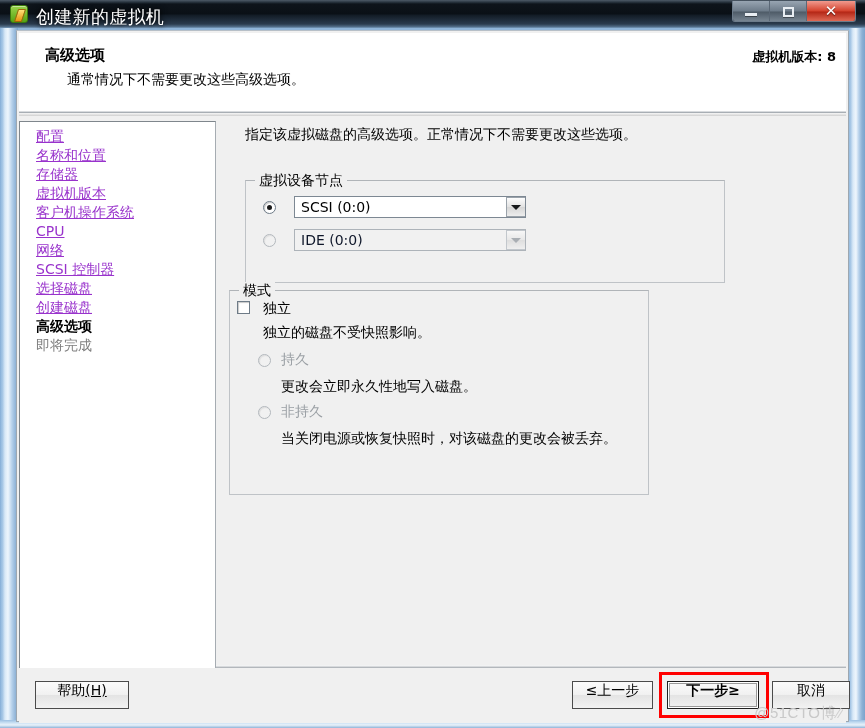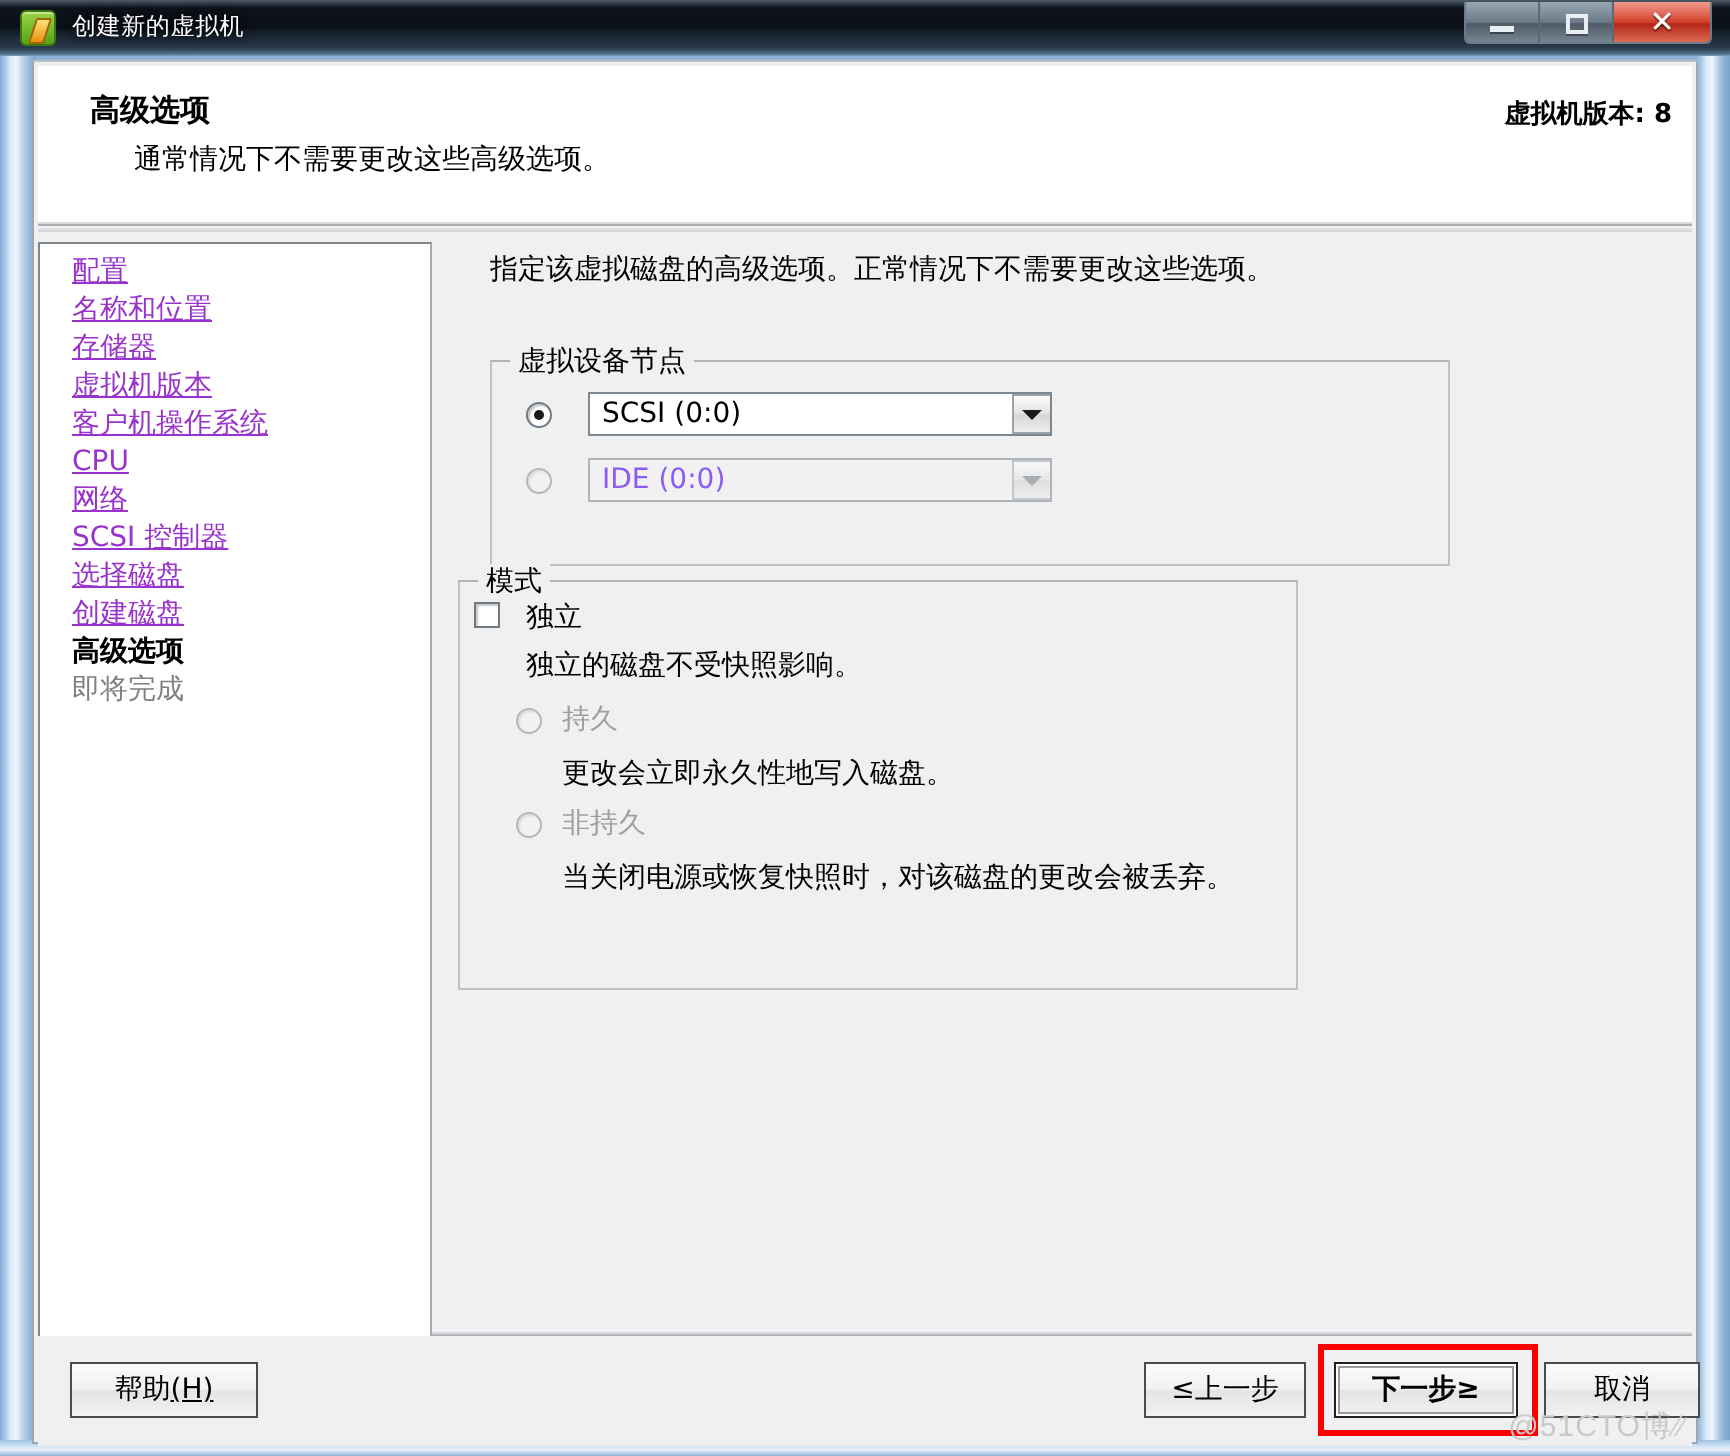--- a/index.html
+++ b/index.html
@@ -70,21 +70,21 @@
     left: 5px; top: 3px;
     width: 6px; height: 11px;
     background: linear-gradient(to bottom, #ffe27a, #e8920e);
     border: 1px solid #a3630a;
     transform: skewX(-18deg);
     border-radius: 1px;
   }
   #title-text {
     position: absolute;
     left: 36px; top: 5px;
-    font-size: 12px;
+    font-size: 18px;
     color: #ffffff;
     letter-spacing: .3px;
     text-shadow: 0 0 4px rgba(0,0,0,.9), 0 0 7px rgba(0,0,0,.7);
     white-space: nowrap;
   }
 
   
   #window-controls {
     position: absolute;
     right: 9px; top: 1px;
@@ -313,21 +313,21 @@
     display: block;
     width: 0; height: 0;
     border-left: 5px solid transparent;
     border-right: 5px solid transparent;
     border-top: 5px solid #16181a;
   }
   .combo.disabled {
     background: #f1f1f1;
     border-color: #adb3b9;
   }
-  .combo.disabled .cval { color: #8b5cf6; }
+  .combo.disabled .cval { color: #0f172a; }
   .combo.disabled .carrow {
     background: linear-gradient(to bottom, #f7f7f7, #e8e8e8 48%, #dedede 52%, #efefef);
     border-color: #c2c7cc;
   }
   .combo.disabled .carrow i { border-top-color: #a9aeb3; }
 
   .field-label {
     position: absolute;
     font-size: 14px;
     color: #000000;
@@ -348,21 +348,21 @@
     background: #f0f0f0;
   }
   .btn {
     position: absolute;
     height: 28px;
     background: linear-gradient(to bottom, #fbfbfb 0%, #f1f1f1 48%, #e4e4e4 52%, #f2f2f2 100%);
     border: 1px solid #4b4b4b;
     font-size: 14px;
     color: #000000;
     display: flex;
-    align-items: center;
+    align-items: flex-start;
     justify-content: center;
     white-space: nowrap;
     cursor: default;
   }
   .btn.default-focus {
     border: 1px solid #202020;
     box-shadow: inset 0 0 0 1px #ffffff, inset 0 0 0 2px #9a9a9a;
   }
   #btn-help   { left: 16px;  top: 13px; width: 94px; }
   #btn-back   { left: 553px; top: 13px; width: 81px; }

